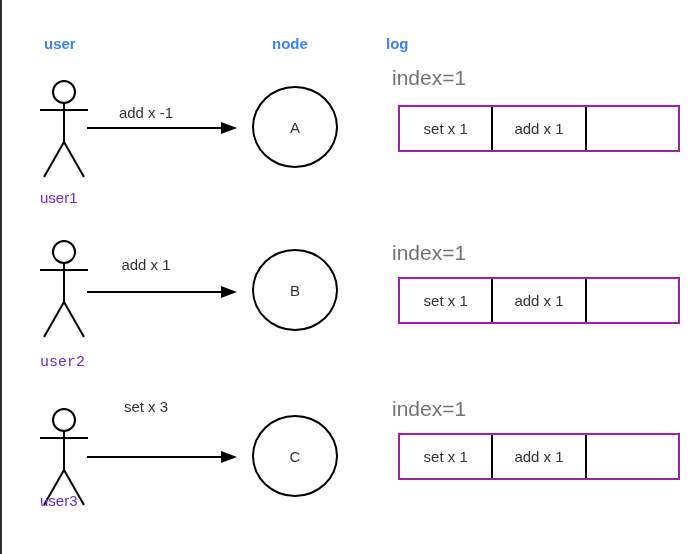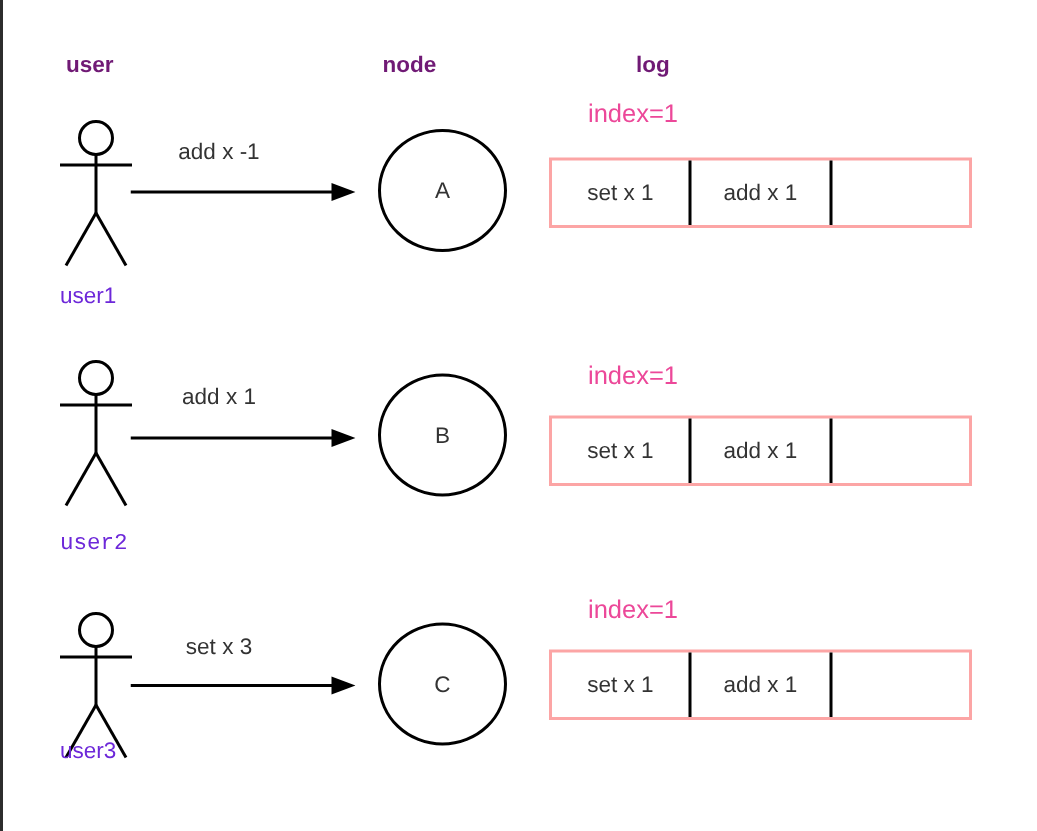--- a/index.html
+++ b/index.html
@@ -15,26 +15,26 @@
     background: #ffffff;
     border-left: 2px solid #2d2d2d;
     box-sizing: border-box;
     overflow: hidden;
   }
   .hdr {
     position: absolute;
     top: 35px;
     font-size: 15px;
     font-weight: bold;
-    color: #701a75;
+    color: #3b82f6;
     white-space: nowrap;
   }
   .hdr-user { left: 42px; }
-  .hdr-node { left: 253px; }
-  .hdr-log  { left: 422px; }
+  .hdr-node { left: 270px; }
+  .hdr-log  { left: 384px; }
 
   .figure {
     position: absolute;
     left: 36px;
     width: 52px;
     height: 102px;
   }
   .r1 .figure { top: 78px; }
   .r2 .figure { top: 238px; }
   .r3 .figure { top: 406px; }
@@ -52,23 +52,23 @@
 
   .msg {
     position: absolute;
     left: 84px;
     width: 120px;
     text-align: center;
     font-size: 15px;
     color: #333333;
     white-space: nowrap;
   }
-  .r1 .msg { top: 93px; }
+  .r1 .msg { top: 104px; }
   .r2 .msg { top: 256px; }
-  .r3 .msg { top: 423px; }
+  .r3 .msg { top: 398px; }
 
   .arrow {
     position: absolute;
     left: 85px;
     width: 150px;
     height: 14px;
   }
   .r1 .arrow { top: 121px; }
   .r2 .arrow { top: 285px; }
   .r3 .arrow { top: 450px; }
@@ -88,35 +88,35 @@
     color: #333333;
     background: #ffffff;
   }
   .r1 .node-circle { top: 86px; }
   .r2 .node-circle { top: 249px; }
   .r3 .node-circle { top: 415px; }
 
   .idx {
     position: absolute;
     left: 390px;
-    font-size: 17px;
-    color: #ec4899;
+    font-size: 21px;
+    color: #737373;
     white-space: nowrap;
   }
   .r1 .idx { top: 66px; }
   .r2 .idx { top: 241px; }
   .r3 .idx { top: 397px; }
 
   .log-table {
     position: absolute;
-    left: 364px;
+    left: 396px;
     width: 282px;
     height: 47px;
     display: flex;
-    border: 2px solid #fca5a5;
+    border: 2px solid #a21caf;
     box-sizing: border-box;
     background: #ffffff;
   }
   .r1 .log-table { top: 105px; }
   .r2 .log-table { top: 277px; }
   .r3 .log-table { top: 433px; }
 
   .log-cell {
     flex: 1;
     display: flex;

